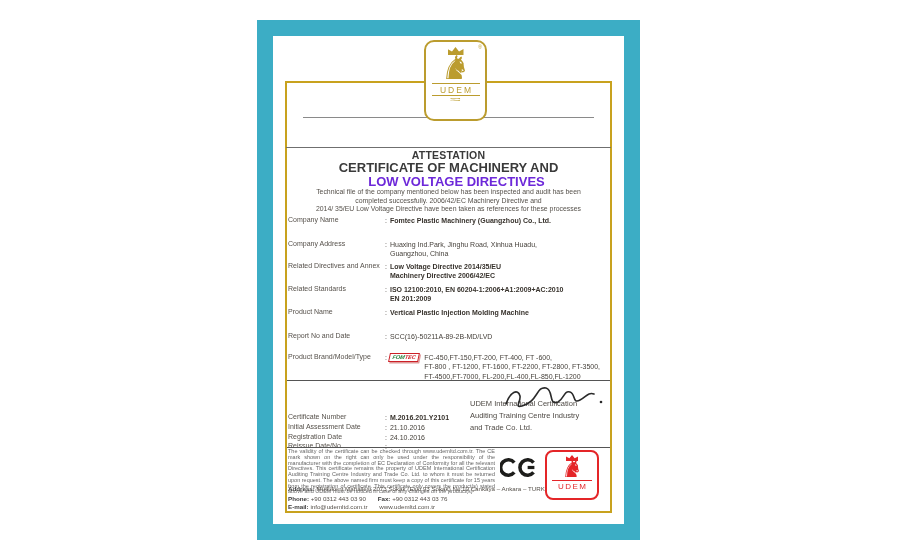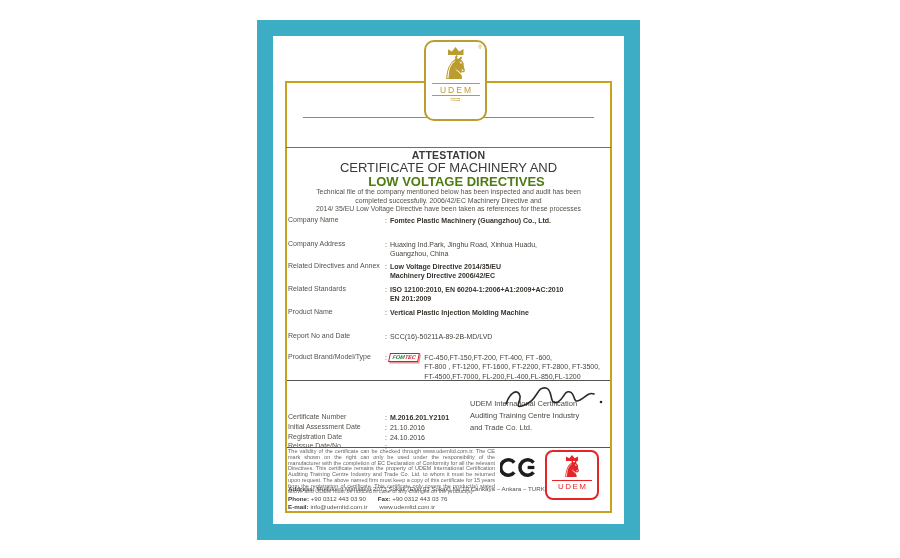--- a/index.html
+++ b/index.html
@@ -25,23 +25,23 @@
   .laurel{display:block;color:#bb9c2e;font-size:8px;line-height:7px;transform:scaleX(2.4);}
   
   .rule-top{position:absolute;left:30px;right:30px;top:81px;height:1px;background:#8a8a8a;}
   .rule-bottom{position:absolute;left:13px;right:13px;top:111px;height:1px;background:#6f6f6f;}
   .cert-title{position:absolute;left:0;right:0;top:82px;margin:0;text-align:center;
     font-family:"Liberation Serif", serif;font-weight:bold;font-size:26px;line-height:27px;
     letter-spacing:10px;margin-right:-10px;color:#2f2a35;}
   .h-attestation{position:absolute;left:0;right:0;top:113px;text-align:center;
     font-size:10.5px;font-weight:bold;color:#3a3a3a;letter-spacing:0.2px;}
   .h-line2{position:absolute;left:0;right:0;top:124px;text-align:center;
-    font-size:13px;font-weight:normal;color:#3a3a3a;}
+    font-size:13px;font-weight:bold;color:#3a3a3a;}
   .h-line3{position:absolute;left:16px;right:0;top:137.5px;text-align:center;
-    font-size:13px;font-weight:bold;color:#4d7c0f;}
+    font-size:13px;font-weight:bold;color:#6d28d9;}
   .intro{position:absolute;left:14px;right:14px;top:152px;text-align:center;
     font-size:6.9px;line-height:8.7px;color:#55504a;white-space:pre-line;}
   
   .flabel{position:absolute;left:15px;width:96px;font-size:7px;color:#56514b;}
   .rv{position:absolute;left:112px;display:flex;align-items:flex-start;font-size:7px;color:#47423c;}
   .rv .val{margin-left:3px;white-space:pre-line;line-height:9.3px;}
   .rv .colon{line-height:9.3px;}
   .bold .val{font-weight:bold;color:#37322c;}
   .brandlogo{display:inline-block;margin:0 2px;border:1px solid #cc2027;padding:0 2.5px;
     font-size:5.5px;font-style:italic;font-weight:bold;line-height:7px;

